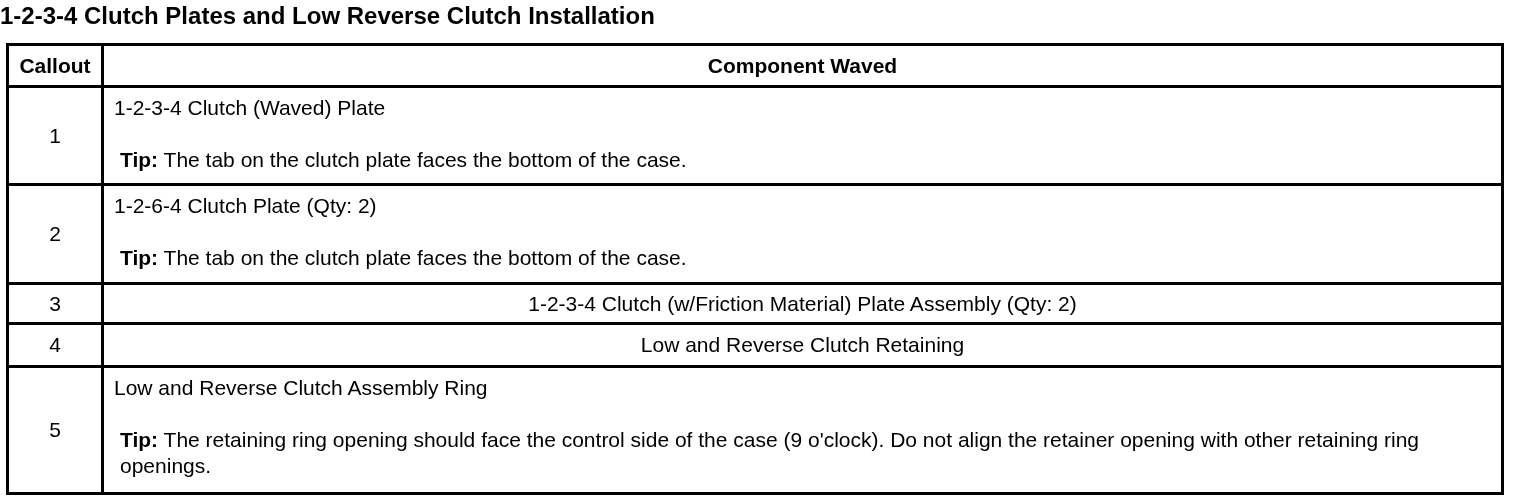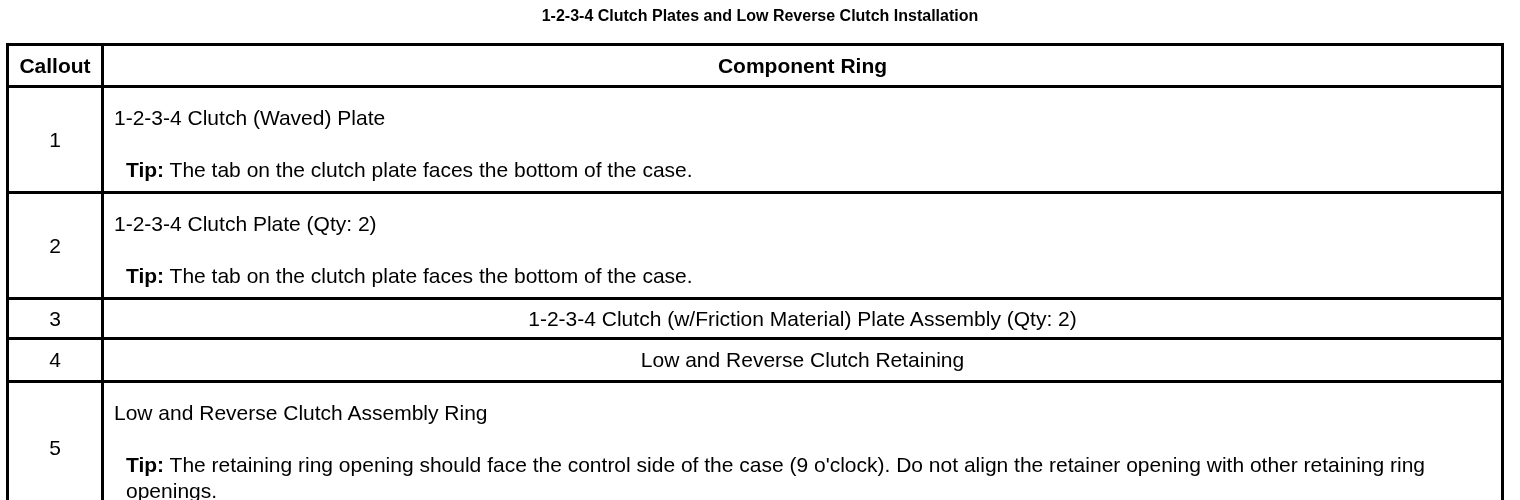--- a/index.html
+++ b/index.html
@@ -11,24 +11,24 @@
     font-family: "Liberation Sans", "DejaVu Sans", sans-serif;
   }
   body {
     width: 1520px;
     height: 500px;
     overflow: hidden;
     font-size: 21px;
     line-height: 26px;
   }
   .page-title {
-    font-size: 16px;
+    font-size: 24px;
     font-weight: bold;
     line-height: 26px;
-    text-align: center;
+    text-align: left;
     margin: 3px 0 0 0;
   }
   table.component-table {
     border-collapse: collapse;
     table-layout: fixed;
     width: 1498px;
     margin: 14px 0 0 6px;
   }
   table.component-table th,
   table.component-table td {
@@ -43,65 +43,65 @@
     height: 42px;
     padding: 0 4px;
   }
   td.callout-cell {
     text-align: center;
     vertical-align: middle;
     padding: 0 4px;
   }
   td.name-cell {
     vertical-align: top;
-    padding: 17px 10px 8px 10px;
+    padding: 7px 10px 8px 10px;
   }
   td.name-cell.single {
     vertical-align: middle;
     padding: 0 10px;
     text-align: center;
   }
   tr.row-h98  { height: 98px; }
   tr.row-h99  { height: 99px; }
   tr.row-h40  { height: 40px; }
   tr.row-h43  { height: 43px; }
   tr.row-h127 { height: 127px; }
   p.component-name { margin: 0; }
-  p.tip-line { margin: 26px 0 0 12px; }
+  p.tip-line { margin: 26px 0 0 6px; }
   .tip-label { font-weight: bold; }
 </style>
 </head>
 <body>
 
 <div>
   <h1 class="page-title">1-2-3-4 Clutch Plates and Low Reverse Clutch Installation</h1>
 
   <table class="component-table">
     <colgroup>
       <col class="col-callout">
       <col class="col-name">
     </colgroup>
     <thead>
       <tr>
         <th class="header-cell">Callout</th>
-        <th class="header-cell">Component Ring</th>
+        <th class="header-cell">Component Waved</th>
       </tr>
     </thead>
     <tbody>
       <tr class="row-h98">
         <td class="callout-cell">1</td>
         <td class="name-cell">
           <p class="component-name">1-2-3-4 Clutch (Waved) Plate</p>
           <p class="tip-line"><span class="tip-label">Tip:</span> <span>The tab on the clutch plate faces the bottom of the case.</span></p>
         </td>
       </tr>
       <tr class="row-h99">
         <td class="callout-cell">2</td>
         <td class="name-cell">
-          <p class="component-name">1-2-3-4 Clutch Plate (Qty: 2)</p>
+          <p class="component-name">1-2-6-4 Clutch Plate (Qty: 2)</p>
           <p class="tip-line"><span class="tip-label">Tip:</span> <span>The tab on the clutch plate faces the bottom of the case.</span></p>
         </td>
       </tr>
       <tr class="row-h40">
         <td class="callout-cell">3</td>
         <td class="name-cell single">
           <p class="component-name">1-2-3-4 Clutch (w/Friction Material) Plate Assembly (Qty: 2)</p>
         </td>
       </tr>
       <tr class="row-h43">

